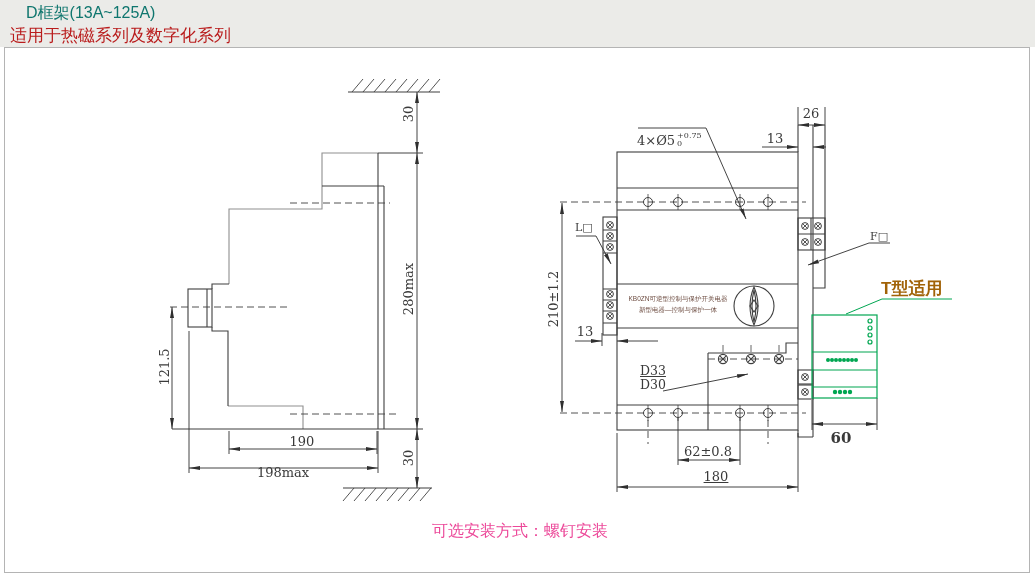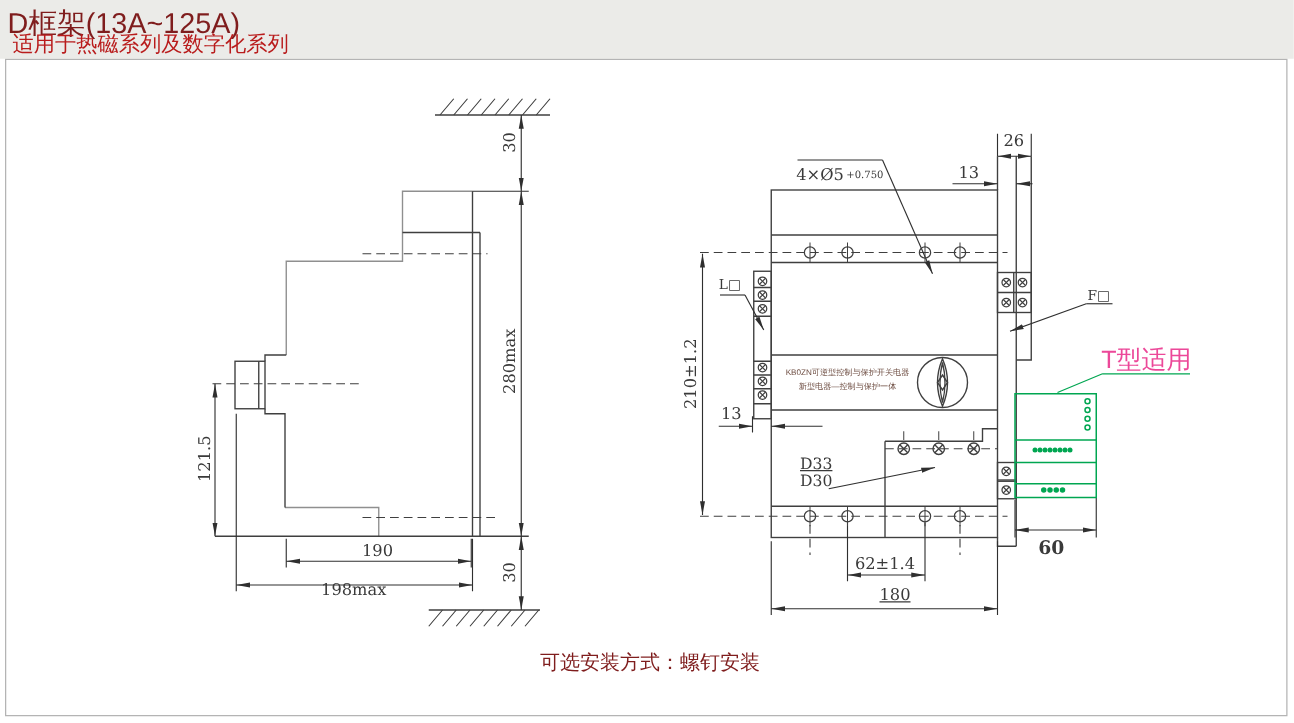--- a/index.html
+++ b/index.html
@@ -1,36 +1,36 @@
 <!DOCTYPE html>
 <html><head>
 <meta charset="utf-8">
 <style>
   html,body{margin:0;padding:0;}
   body{width:1035px;height:578px;position:relative;background:#ffffff;overflow:hidden;
        font-family:"Liberation Sans", sans-serif;}
   .header{position:absolute;left:0;top:0;width:1035px;height:47px;background:#ebebe8;}
-  .header .line1{position:absolute;left:6px;top:3px;font-size:23px;color:#7f1d1d;}
+  .header .line1{position:absolute;left:26px;top:3px;font-size:16px;color:#0f766e;}
   .header .line2{position:absolute;left:10px;top:24px;font-size:17px;color:#b91c1c;}
   .panel{position:absolute;left:4px;top:47px;width:1026px;height:526px;background:#ffffff;
          border:1px solid #b4b4b4;box-sizing:border-box;}
   svg.drawing{position:absolute;left:0;top:0;width:1035px;height:578px;}
   .t{position:absolute;color:#3a3a3a;font-family:"DejaVu Serif", serif;font-size:13px;
      display:flex;align-items:center;justify-content:center;white-space:nowrap;line-height:1;}
   .v{transform:rotate(-90deg);}
   .left{justify-content:flex-start;}
   .callout{font-size:13px;}
-  .tol{display:inline-flex;flex-direction:row;font-size:8px;line-height:8px;margin-left:2px;vertical-align:middle;}
+  .tol{display:inline-flex;flex-direction:column;font-size:8px;line-height:8px;margin-left:2px;vertical-align:middle;}
   .tol i{font-style:normal;}
   .small-label{font-size:11px;}
   .dlabel{font-size:12.5px;}
   .face{font-family:"Liberation Sans", sans-serif;font-size:6.5px;color:#6d4c41;letter-spacing:0;}
   .big{font-size:15px;}
-  .tmod{font-size:20px;color:#ec4899;font-weight:400;font-family:"Liberation Sans", sans-serif;}
-  .caption{font-size:16px;color:#7f1d1d;font-family:"Liberation Sans", sans-serif;}
+  .tmod{font-size:17px;color:#a16207;font-weight:700;font-family:"Liberation Sans", sans-serif;}
+  .caption{font-size:16px;color:#ec4899;font-family:"Liberation Sans", sans-serif;}
 </style>
 </head>
 <body>
 
 <div class="header">
   <div class="line1">D框架(13A~125A)</div>
   <div class="line2">适用于热磁系列及数字化系列</div>
 </div>
 
 <div class="panel"></div>
@@ -216,18 +216,18 @@
 <div class="t" style="left:791px;top:105px;width:40px;height:16px;">26</div>
 <div class="t" style="left:757px;top:130px;width:36px;height:16px;">13</div>
 <div class="t small-label left" style="left:575px;top:221px;width:26px;height:13px;">L□</div>
 <div class="t small-label left" style="left:870px;top:230px;width:26px;height:13px;">F□</div>
 <div class="t v" style="left:517px;top:291px;width:72px;height:16px;">210±1.2</div>
 <div class="t" style="left:566px;top:323px;width:38px;height:16px;">13</div>
 <div class="t dlabel left" style="left:640px;top:364px;width:36px;height:14px;text-decoration:underline;">D33</div>
 <div class="t dlabel left" style="left:640px;top:378px;width:36px;height:14px;">D30</div>
 <div class="t face" style="left:619px;top:295px;width:118px;height:9px;">KB0ZN可逆型控制与保护开关电器</div>
 <div class="t face" style="left:619px;top:306px;width:118px;height:9px;">新型电器—控制与保护一体</div>
-<div class="t" style="left:668px;top:443px;width:80px;height:16px;">62±1.4</div>
+<div class="t" style="left:668px;top:443px;width:80px;height:16px;">62±0.8</div>
 <div class="t" style="left:686px;top:468px;width:60px;height:16px;text-decoration:underline;">180</div>
 <div class="t big" style="left:818px;top:429px;width:46px;height:18px;font-weight:bold;">60</div>
 <div class="t tmod left" style="left:881px;top:278px;width:90px;height:20px;">T型适用</div>
 
 <div class="t caption" style="left:330px;top:520px;width:380px;height:22px;">可选安装方式：螺钉安装</div>
 
 </body></html>

